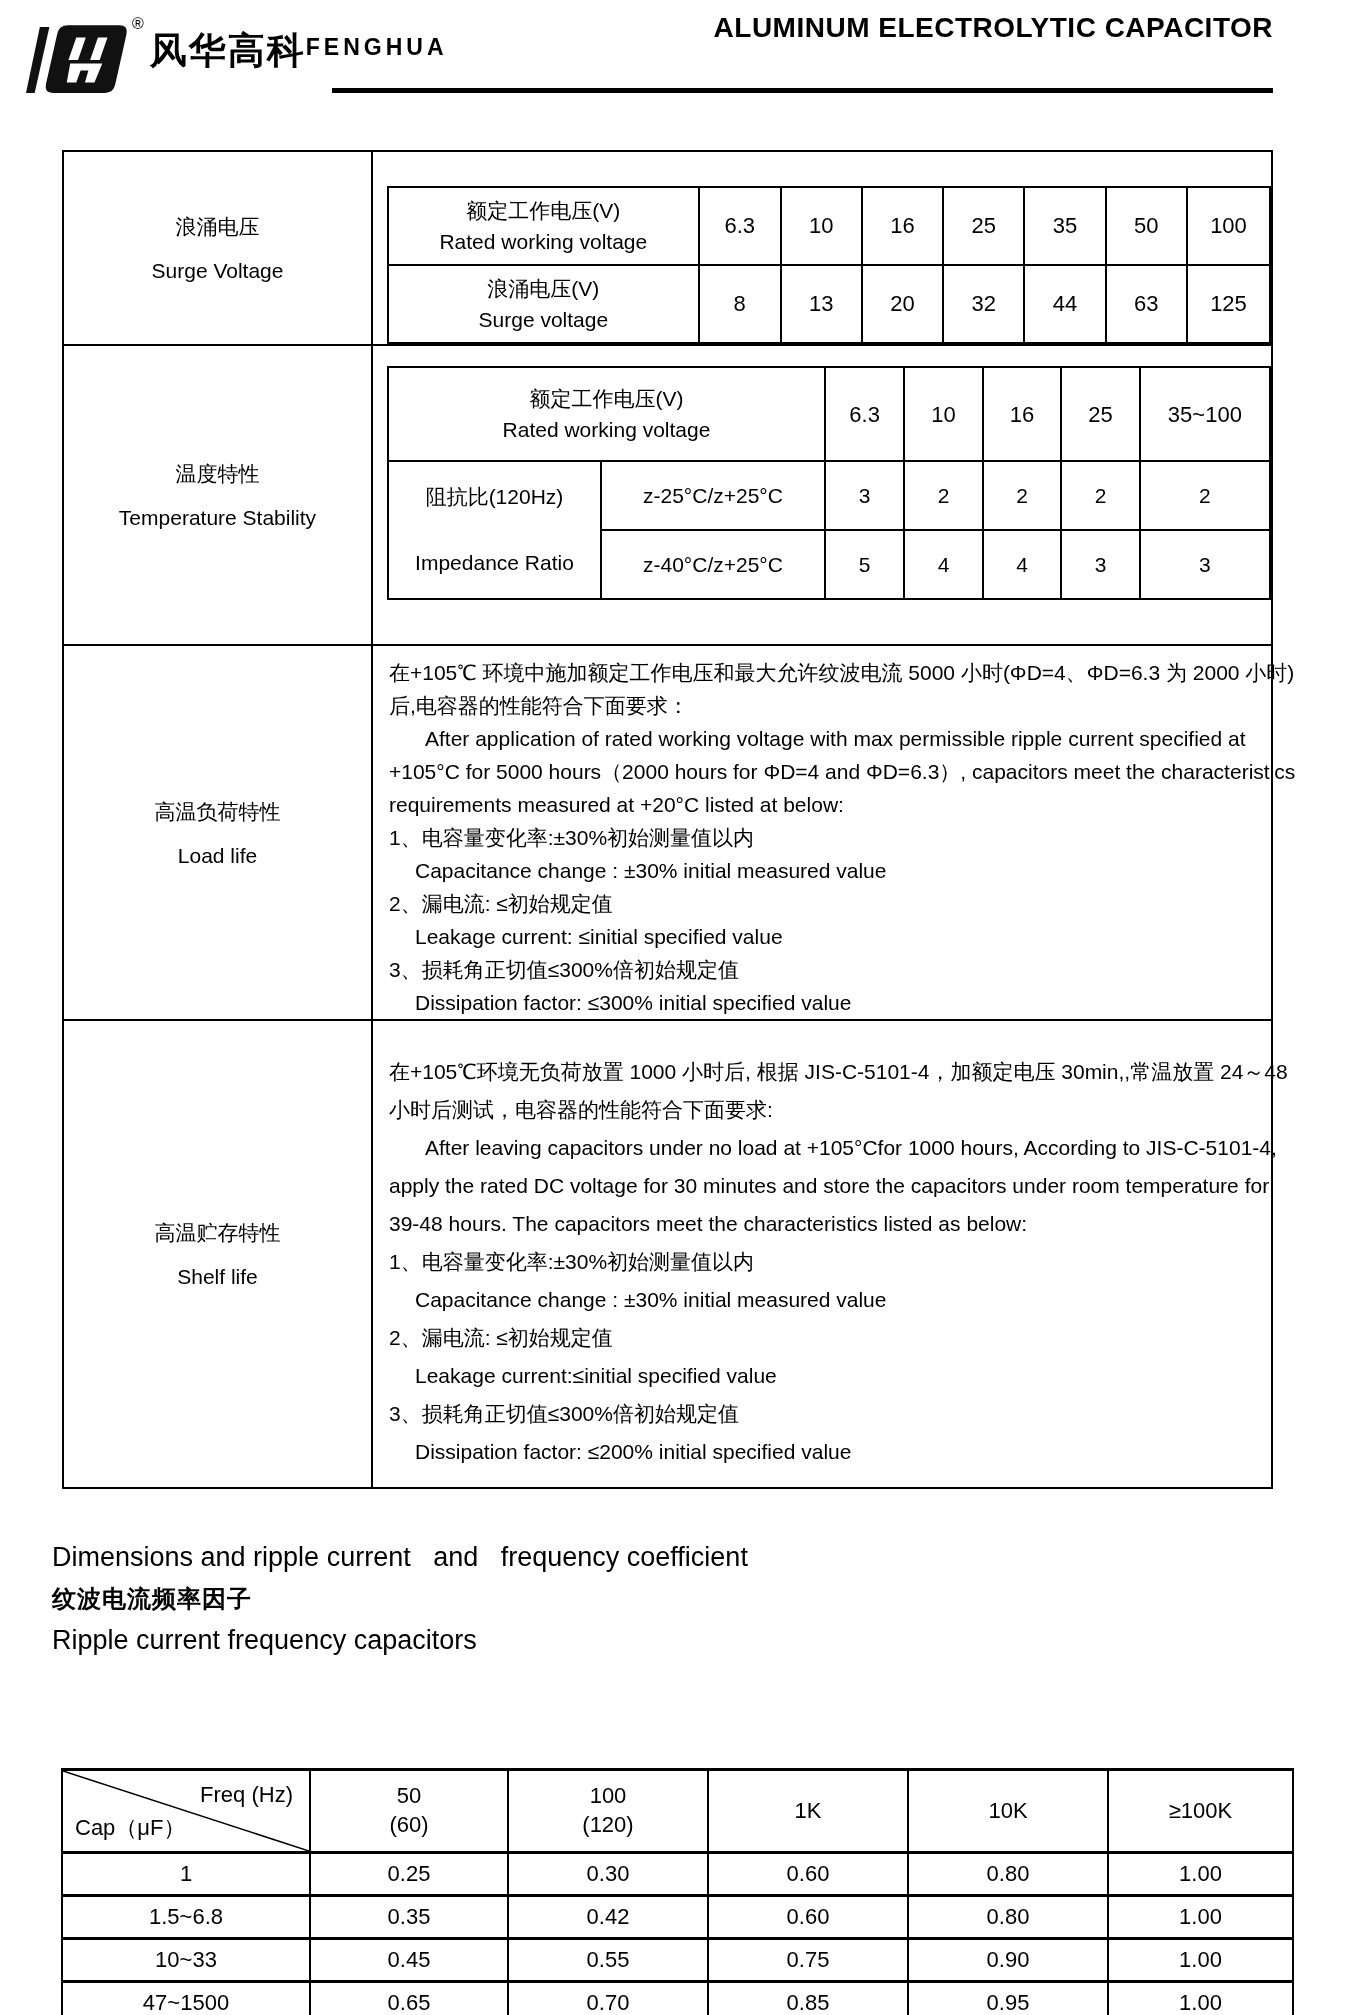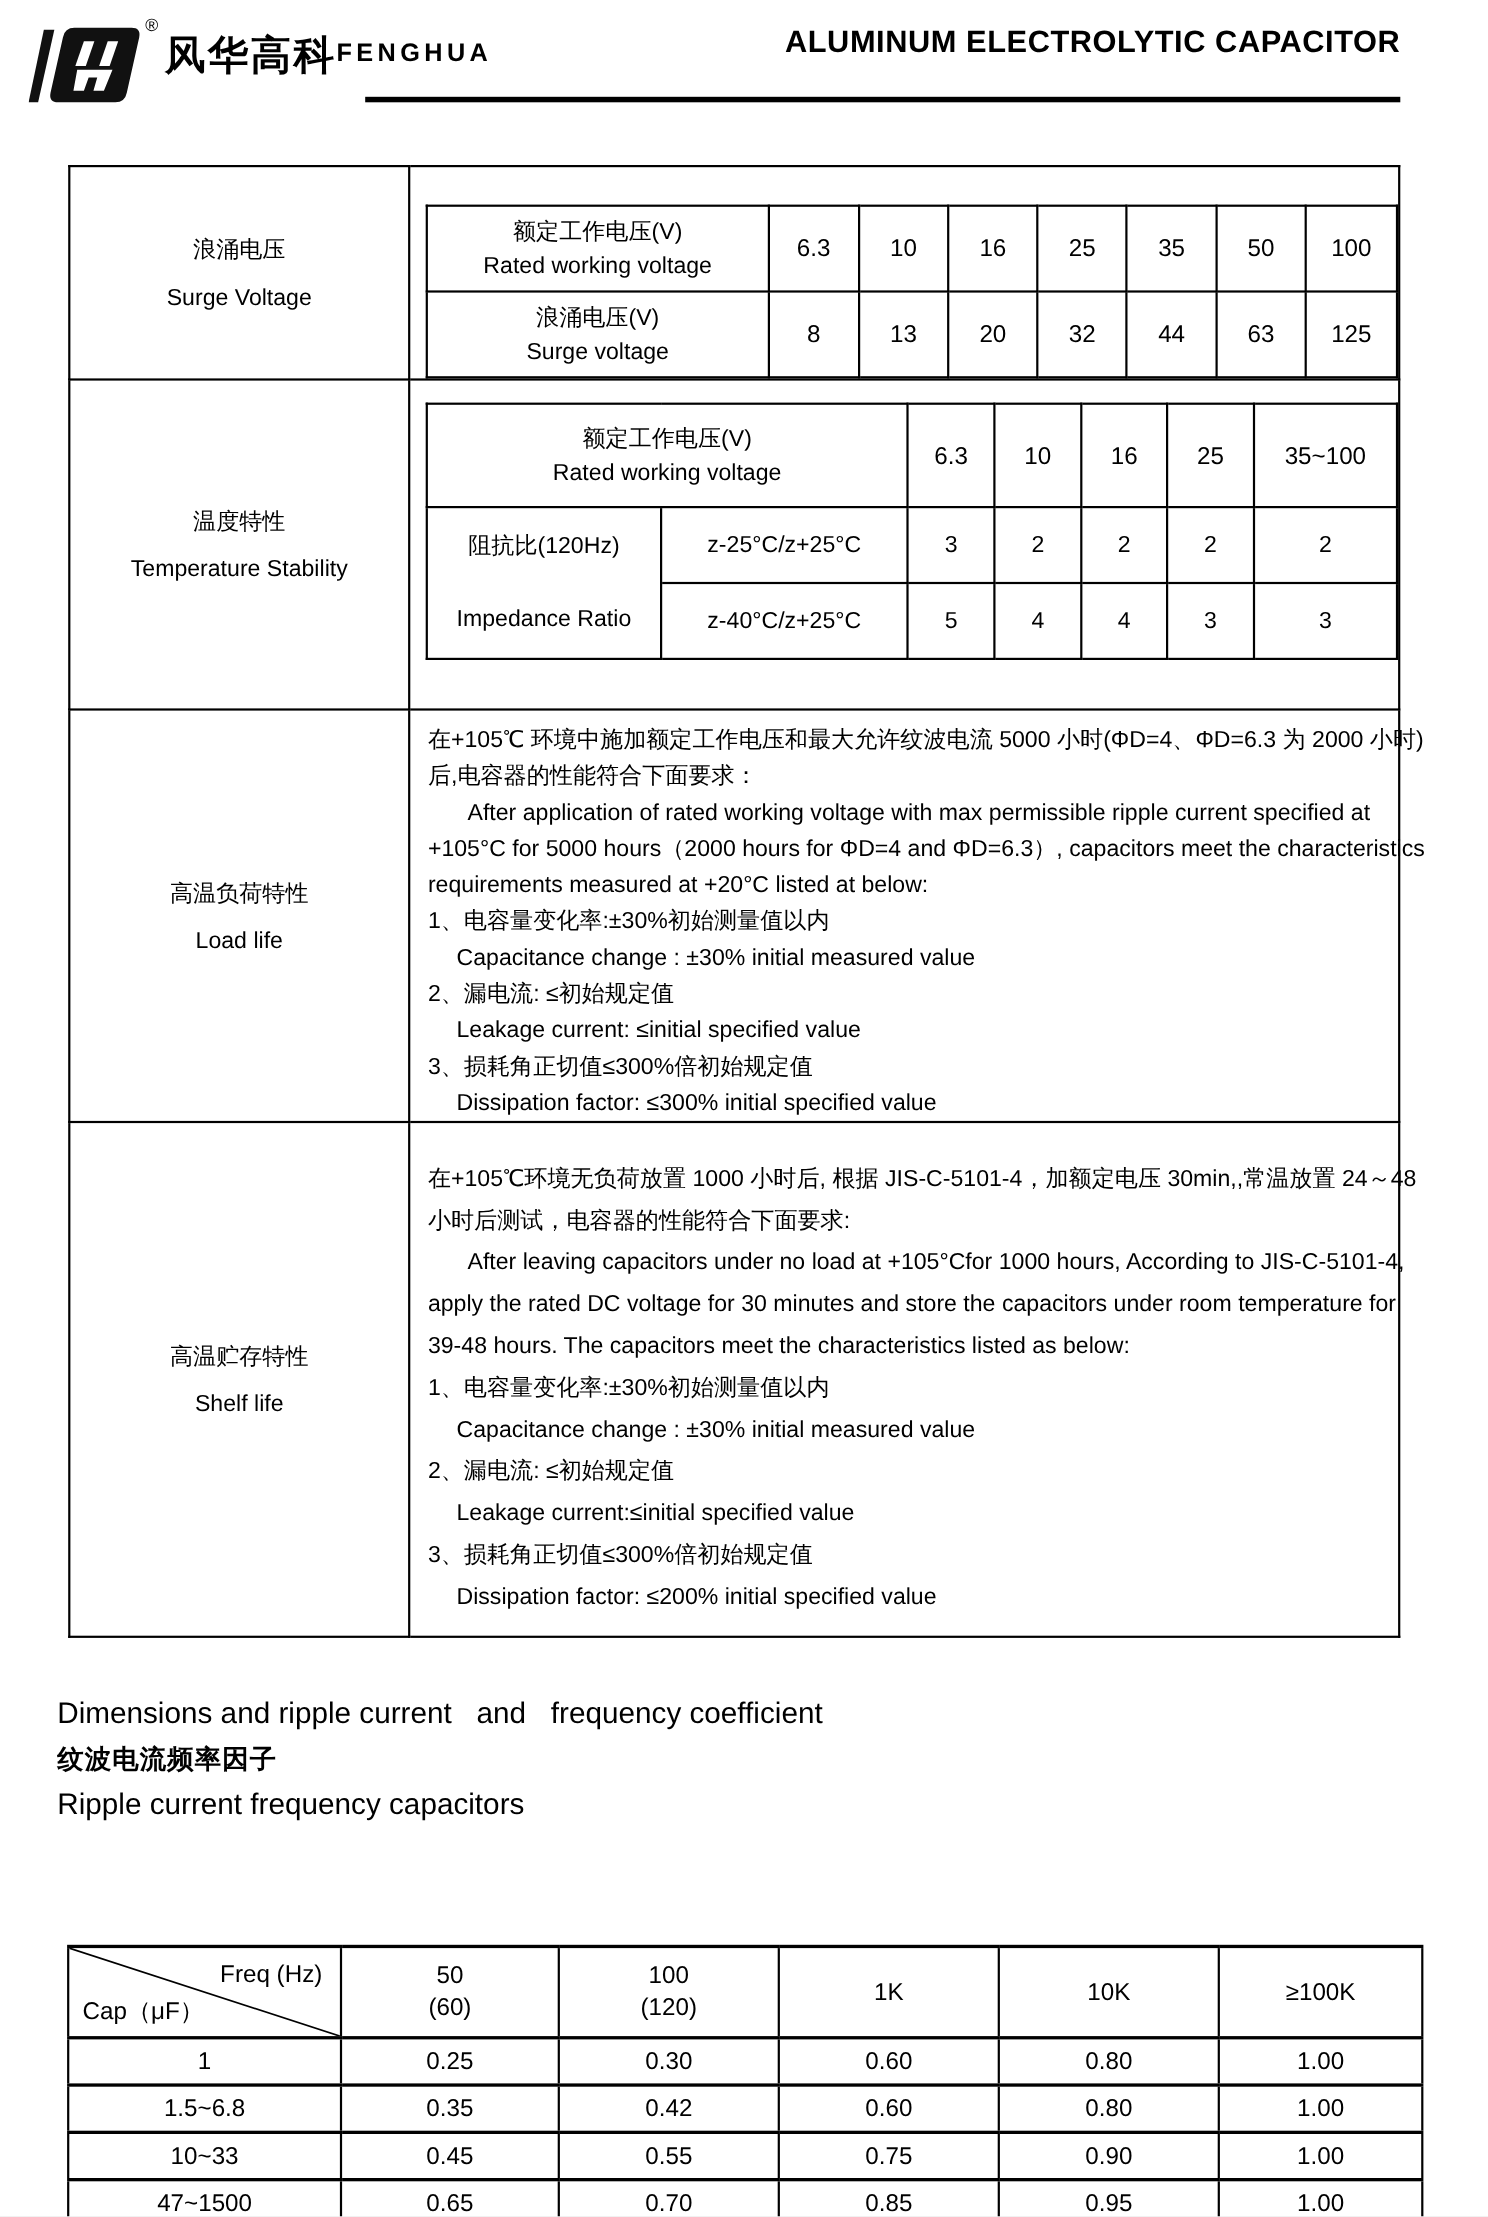--- a/index.html
+++ b/index.html
@@ -6,21 +6,21 @@
   .page{position:relative;width:1353px;height:2015px;margin:0 auto;background:#ffffff;
         color:#000;font-family:"Liberation Sans", sans-serif;overflow:hidden;}
 
   
   .logo{position:absolute;left:26px;top:16px;display:flex;align-items:flex-start;}
   .logo-icon{width:104px;height:88px;flex:0 0 auto;}
   .reg{font-size:16px;line-height:1;margin:0 6px 0 2px;}
   .logo-texts{display:flex;flex-direction:row;margin-top:16px;}
   .logo-cjk{font-size:37px;font-weight:bold;letter-spacing:2px;line-height:1.05;}
   .logo-latin{font-size:23px;font-weight:bold;letter-spacing:4px;margin-top:2px;}
-  .page-title{position:absolute;top:22px;right:80px;font-size:28px;font-weight:bold;letter-spacing:.5px;}
+  .page-title{position:absolute;top:12px;right:80px;font-size:28px;font-weight:bold;letter-spacing:.5px;}
   .header-rule{position:absolute;top:88px;left:332px;right:80px;height:5px;background:#000;}
 
   
   table{border-collapse:collapse;}
   .spec{position:absolute;left:62px;top:150px;width:1211px;table-layout:fixed;}
   .spec > tbody > tr > td{border:2px solid #000;padding:0;vertical-align:top;}
   .spec tr.r-surge{height:190px;}
   .spec tr.r-temp{height:300px;}
   .spec tr.r-load{height:372px;}
   .spec tr.r-shelf{height:468px;}

